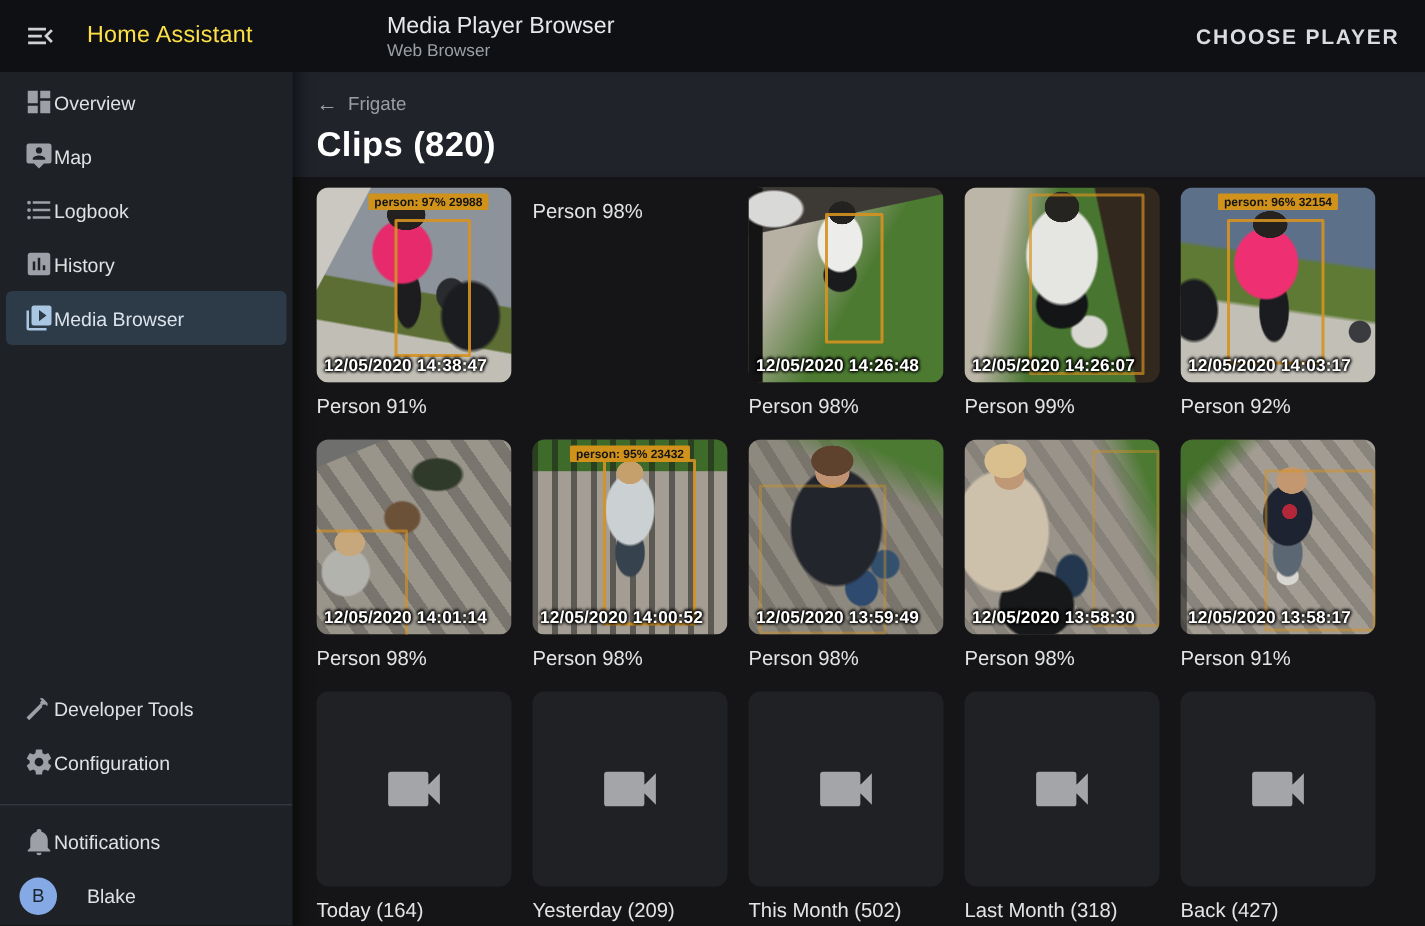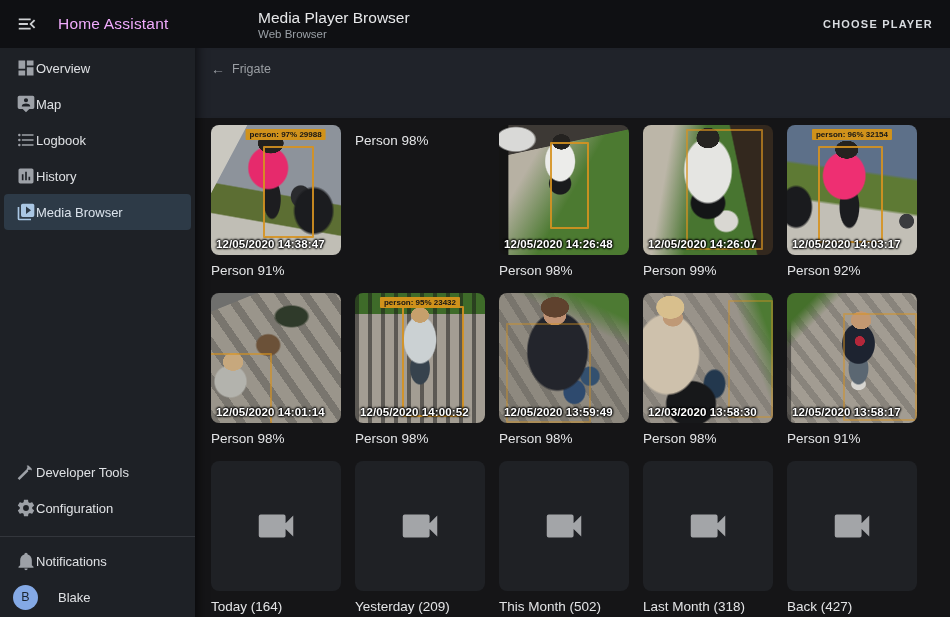--- a/index.html
+++ b/index.html
@@ -5,27 +5,27 @@
   html,body{margin:0;padding:0;width:950px;height:617px;overflow:hidden;
     background:#151517;font-family:"Liberation Sans",sans-serif;
     -webkit-user-select:none;user-select:none;}
   .app{display:flex;flex-direction:column;width:950px;height:617px;}
 
   
   .topbar{flex:0 0 48px;height:48px;background:#0f1013;display:flex;align-items:stretch;}
   .topbar-left{width:195px;box-sizing:border-box;display:flex;align-items:center;padding-left:16px;gap:20px;flex:0 0 195px;}
   .icon-btn{background:none;border:none;padding:0;margin:0;cursor:pointer;display:flex;align-items:center;}
   .icon-btn svg{width:22px;height:22px;fill:#cfd1d4;}
-  .app-title{font-size:15.5px;color:#f0abfc;letter-spacing:.2px;}
+  .app-title{font-size:15.5px;color:#fde047;letter-spacing:.2px;}
   .topbar-main{flex:1;display:flex;align-items:center;box-sizing:border-box;padding:0 15px 0 63px;}
   .header-titles{display:flex;flex-direction:column;justify-content:center;}
   .page-title{font-size:15.5px;color:#e7e8ea;line-height:19px;}
   .page-subtitle{font-size:11.5px;color:#9aa0a6;line-height:14px;}
   .choose-player{margin-left:auto;background:none;border:none;cursor:pointer;
-    color:#d9dce0;font-size:11px;font-weight:700;letter-spacing:1.2px;
+    color:#d9dce0;font-size:14px;font-weight:700;letter-spacing:1.2px;
     font-family:"Liberation Sans",sans-serif;padding:8px 2px;}
 
   
   .body{flex:1;display:flex;min-height:0;}
 
   
   .sidebar{flex:0 0 195px;width:195px;background:#1e2126;display:flex;flex-direction:column;
     box-sizing:border-box;padding:2px 0;}
   .sb-item{height:36px;display:flex;align-items:center;padding-left:12px;margin:0 4px;
     border-radius:4px;color:#dfe1e4;font-size:13px;font-weight:500;cursor:pointer;flex:0 0 36px;}
@@ -255,20 +255,21 @@
         <span>Blake</span>
       </div>
     </nav>
 
     <main class="content">
       <div class="content-header">
         <div class="breadcrumb">
           <span class="arrow">←</span>
           <span>Frigate</span>
         </div>
+        <h1 class="content-title">Clips (820)</h1>
       </div>
       <div class="grid-wrap">
         <div class="grid" id="grid">
   <div class="cell">
     <div class="thumb scene-1">
       <div class="bbox"></div>
       <div class="det">person: 97% 29988</div>
       <div class="ts">12/05/2020 14:38:47</div>
     </div>
     <div class="caption">Person 91%</div>
@@ -329,21 +330,21 @@
 
       <div class="ts">12/05/2020 13:59:49</div>
     </div>
     <div class="caption">Person 98%</div>
   </div>
 
   <div class="cell">
     <div class="thumb scene-9">
       <div class="bbox"></div>
 
-      <div class="ts">12/03/2020 13:58:30</div>
+      <div class="ts">12/05/2020 13:58:30</div>
     </div>
     <div class="caption">Person 98%</div>
   </div>
 
   <div class="cell">
     <div class="thumb scene-10">
       <div class="bbox"></div>
 
       <div class="ts">12/05/2020 13:58:17</div>
     </div>

